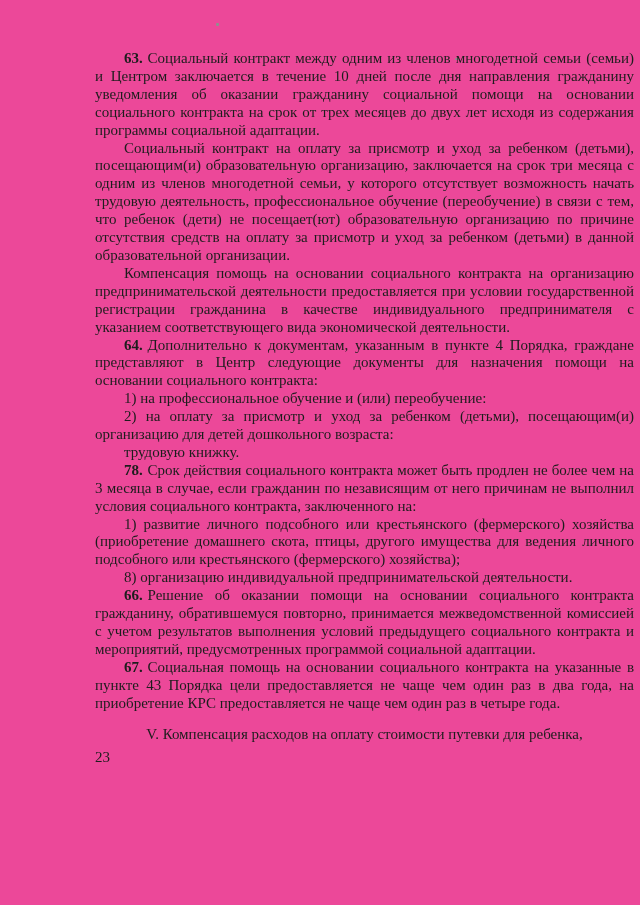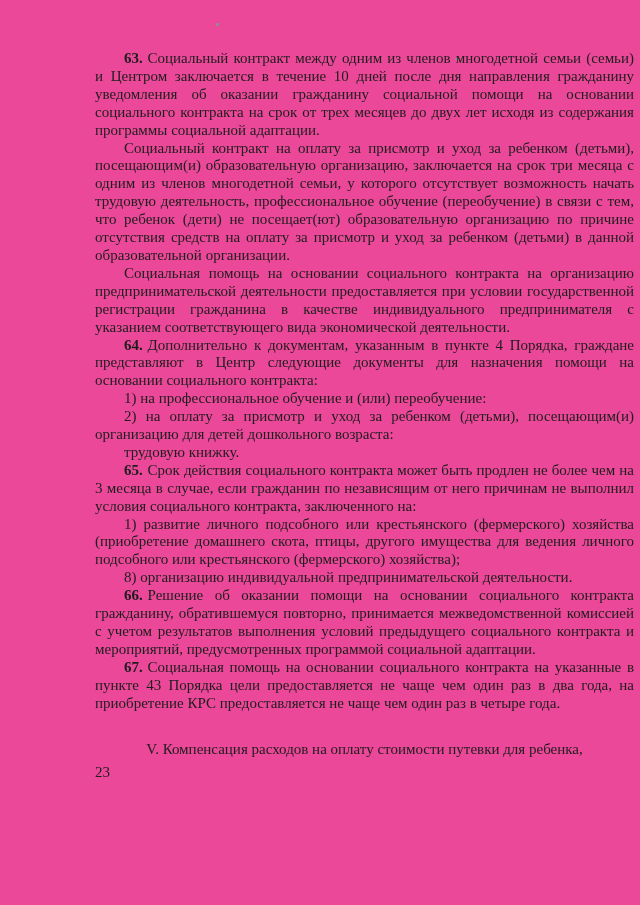--- a/index.html
+++ b/index.html
@@ -25,21 +25,21 @@
   .para {
     margin: 0;
     text-align: justify;
     text-indent: 29px;
   }
   .para .num {
     font-weight: bold;
     margin-right: 0.32em;
   }
   .section-heading {
-    margin-top: 28px;
+    margin-top: 13px;
   }
   .heading-line {
     text-align: center;
     text-indent: 0;
   }
   .page-number {
     margin-top: 6px;
   }
   .scan-dot {
     position: absolute;
@@ -56,32 +56,32 @@
 
   <span class="scan-dot dot-1"></span>
   <span class="scan-dot dot-2"></span>
 
   <div class="text-column">
 
     <p class="para"><b class="num">63.</b><span>Социальный контракт между одним из членов многодетной семьи (семьи) и Центром заключается в течение 10 дней после дня направления гражданину уведомления об оказании гражданину социальной помощи на основании социального контракта на срок от трех месяцев до двух лет исходя из содержания программы социальной адаптации.</span></p>
 
     <p class="para"><span>Социальный контракт на оплату за присмотр и уход за ребенком (детьми), посещающим(и) образовательную организацию, заключается на срок три месяца с одним из членов многодетной семьи, у которого отсутствует возможность начать трудовую деятельность, профессиональное обучение (переобучение) в связи с тем, что ребенок (дети) не посещает(ют) образовательную организацию по причине отсутствия средств на оплату за присмотр и уход за ребенком (детьми) в данной образовательной организации.</span></p>
 
-    <p class="para"><span>Социальная помощь на основании социального контракта на организацию предпринимательской деятельности предоставляется при условии государственной регистрации гражданина в качестве индивидуального предпринимателя с указанием соответствующего вида экономической деятельности.</span></p>
+    <p class="para"><span>Компенсация помощь на основании социального контракта на организацию предпринимательской деятельности предоставляется при условии государственной регистрации гражданина в качестве индивидуального предпринимателя с указанием соответствующего вида экономической деятельности.</span></p>
 
     <p class="para"><b class="num">64.</b><span>Дополнительно к документам, указанным в пункте 4 Порядка, граждане представляют в Центр следующие документы для назначения помощи на основании социального контракта:</span></p>
 
     <p class="para"><span>1) на профессиональное обучение и (или) переобучение:</span></p>
 
 
     <p class="para"><span>2) на оплату за присмотр и уход за ребенком (детьми), посещающим(и) организацию для детей дошкольного возраста:</span></p>
 
     <p class="para"><span>трудовую книжку.</span></p>
 
-    <p class="para"><b class="num">65.</b><span>Срок действия социального контракта может быть продлен не более чем на 3 месяца в случае, если гражданин по независящим от него причинам не выполнил условия социального контракта, заключенного на:</span></p>
+    <p class="para"><b class="num">78.</b><span>Срок действия социального контракта может быть продлен не более чем на 3 месяца в случае, если гражданин по независящим от него причинам не выполнил условия социального контракта, заключенного на:</span></p>
 
     <p class="para"><span>1) развитие личного подсобного или крестьянского (фермерского) хозяйства (приобретение домашнего скота, птицы, другого имущества для ведения личного подсобного или крестьянского (фермерского) хозяйства);</span></p>
 
     <p class="para"><span>8) организацию индивидуальной предпринимательской деятельности.</span></p>
 
     <p class="para"><b class="num">66.</b><span>Решение об оказании помощи на основании социального контракта гражданину, обратившемуся повторно, принимается межведомственной комиссией с учетом результатов выполнения условий предыдущего социального контракта и мероприятий, предусмотренных программой социальной адаптации.</span></p>
 
     <p class="para"><b class="num">67.</b><span>Социальная помощь на основании социального контракта на указанные в пункте 43 Порядка цели предоставляется не чаще чем один раз в два года, на приобретение КРС предоставляется не чаще чем один раз в четыре года.</span></p>
 
     <div class="section-heading">

